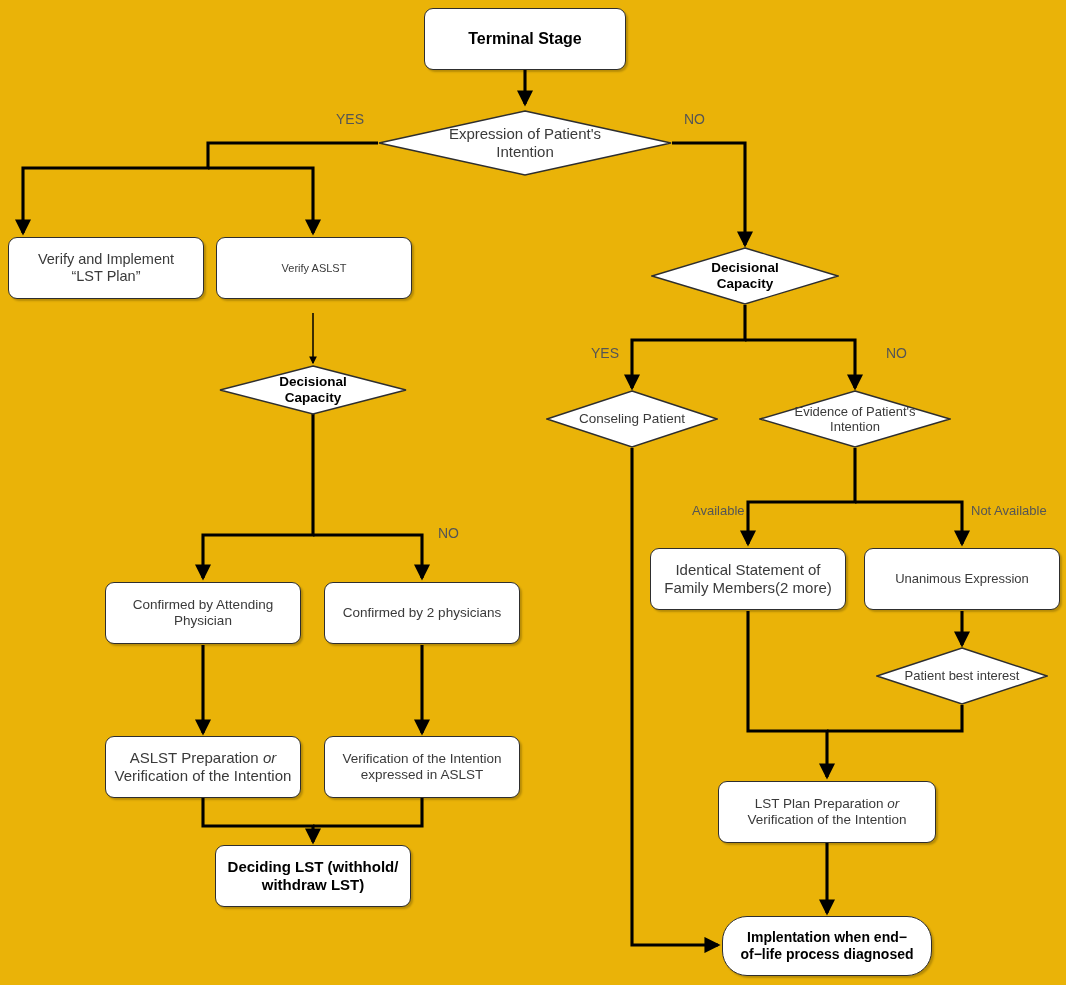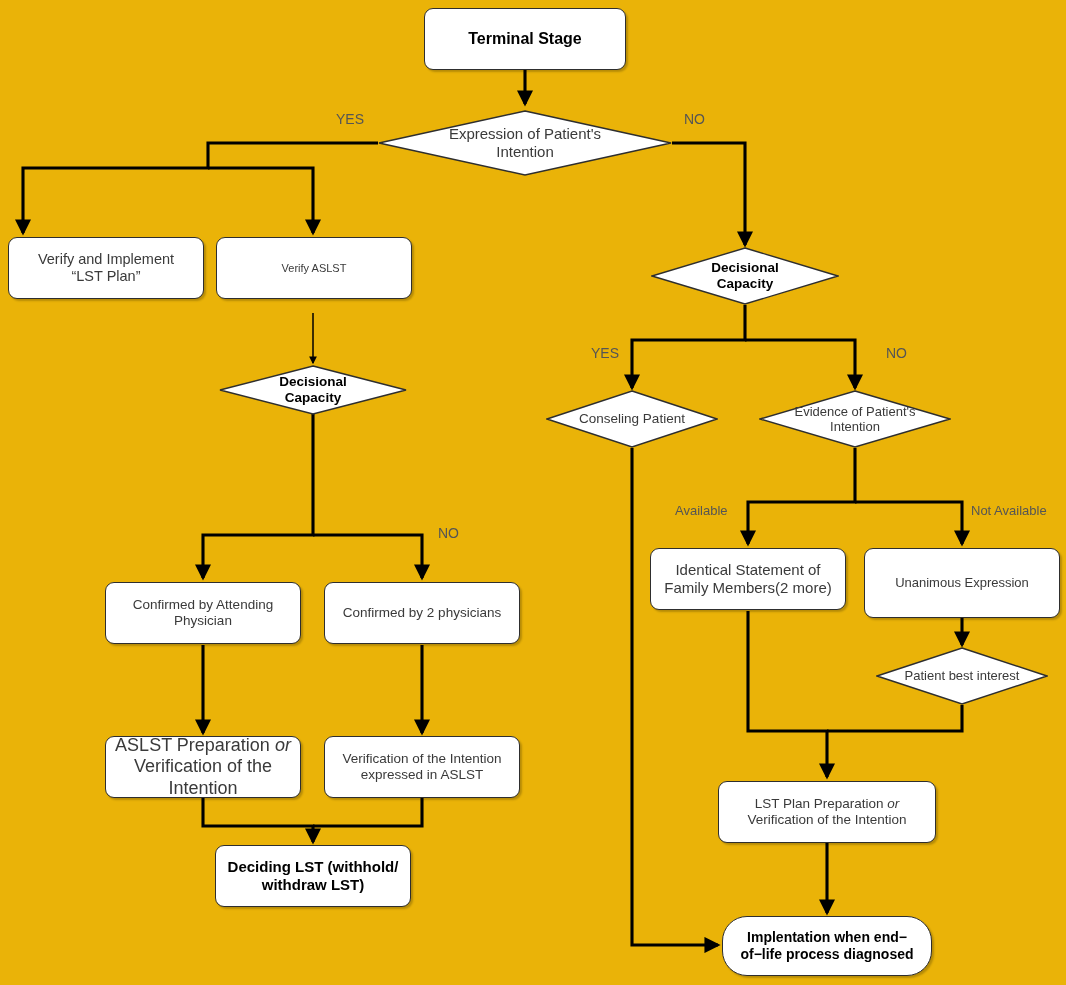--- a/index.html
+++ b/index.html
@@ -171,21 +171,21 @@
     <div>
       <div>Confirmed by Attending</div>
       <div>Physician</div>
     </div>
   </div>
 
   <div class="node box" style="left:324px; top:582px; width:196px; height:62px; font-size:13.5px;">
     <span>Confirmed by 2 physicians</span>
   </div>
 
-  <div class="node box" style="left:105px; top:736px; width:196px; height:62px; font-size:18px;">
+  <div class="node box" style="left:105px; top:736px; width:196px; height:62px; font-size:15px;">
     <div>
       <div><span>ASLST Preparation </span><span class="it">or</span></div>
       <div>Verification of the Intention</div>
     </div>
   </div>
 
   <div class="node box" style="left:324px; top:736px; width:196px; height:62px; font-size:13.5px;">
     <div>
       <div>Verification of the Intention</div>
       <div>expressed in ASLST</div>
@@ -222,31 +222,31 @@
   <div class="diamond-wrap" style="left:759px; top:390px; width:192px; height:58px; font-size:13px;">
     <svg class="dshape" viewBox="0 0 192 58" preserveAspectRatio="none">
       <polygon points="96,1 191,29 96,57 1,29" fill="#ffffff" stroke="#2e2e2e" stroke-width="1.4"></polygon>
     </svg>
     <div class="diamond-label">
       <div>Evidence of Patient's</div>
       <div>Intention</div>
     </div>
   </div>
 
-  <div class="edge-label" style="left:675px; top:503px; font-size:13px;">Available</div>
+  <div class="edge-label" style="left:692px; top:503px; font-size:13px;">Available</div>
   <div class="edge-label" style="left:971px; top:503px; font-size:13px;">Not Available</div>
 
   <div class="node box" style="left:650px; top:548px; width:196px; height:62px; font-size:15px;">
     <div>
       <div>Identical Statement of</div>
       <div>Family Members(2 more)</div>
     </div>
   </div>
 
-  <div class="node box" style="left:864px; top:548px; width:196px; height:70px; font-size:13px;">
+  <div class="node box" style="left:864px; top:548px; width:196px; height:62px; font-size:13px;">
     <span>Unanimous Expression</span>
   </div>
 
   <div class="diamond-wrap" style="left:876px; top:647px; width:172px; height:58px; font-size:13px;">
     <svg class="dshape" viewBox="0 0 172 58" preserveAspectRatio="none">
       <polygon points="86,1 171,29 86,57 1,29" fill="#ffffff" stroke="#2e2e2e" stroke-width="1.4"></polygon>
     </svg>
     <div class="diamond-label">Patient best interest</div>
   </div>
 

